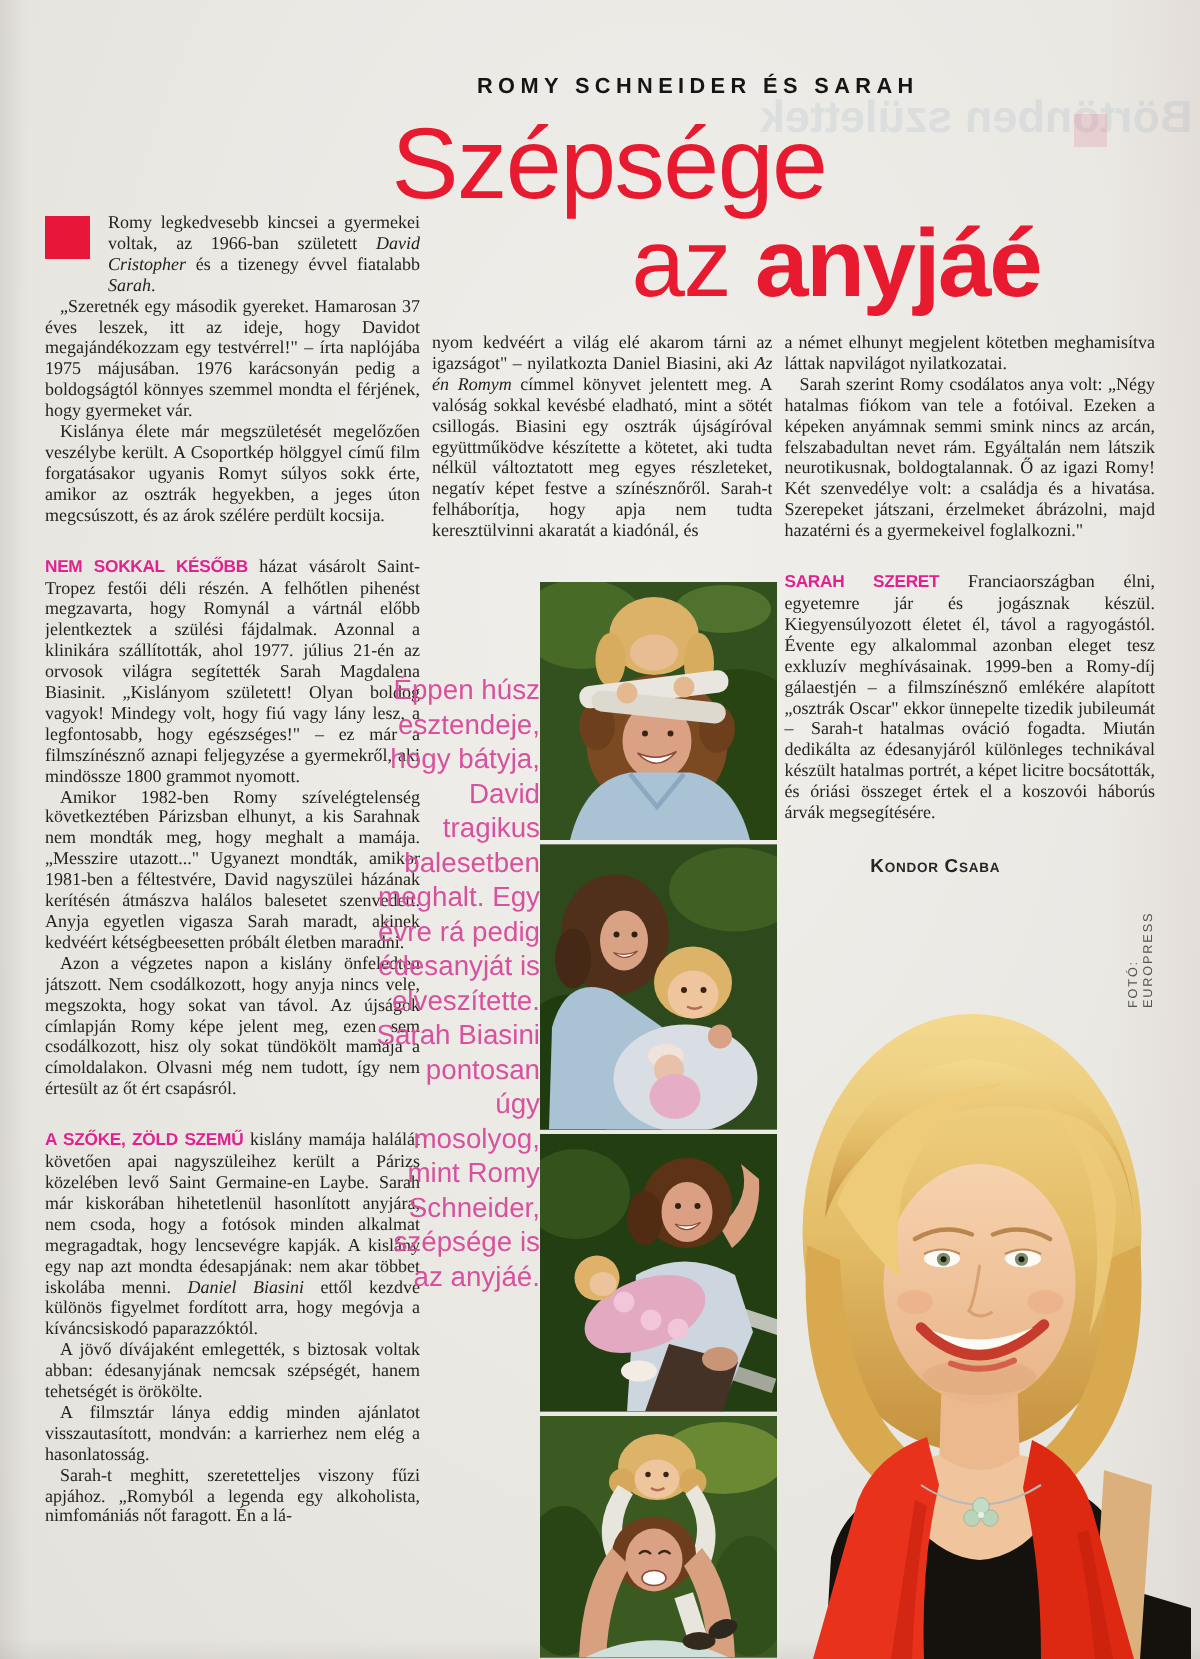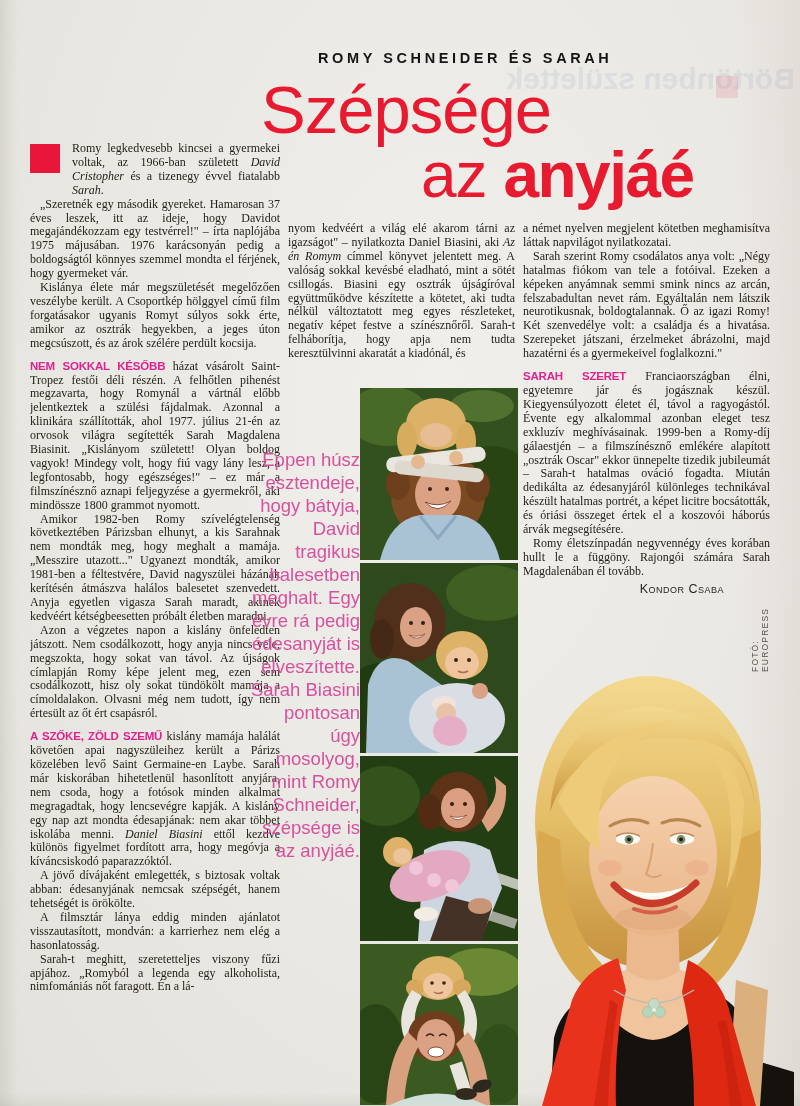--- a/index.html
+++ b/index.html
@@ -30,28 +30,28 @@
     font-weight:400;font-size:64px;line-height:1;color:#e71a2f;letter-spacing:-1px;white-space:nowrap;}
   .title2 b{font-weight:800;letter-spacing:-1.5px;}
   
   .col{position:absolute;font-size:12px;line-height:13.9px;text-align:justify;
     color:#27211b;hyphens:auto;-webkit-hyphens:auto;}
   .col1{left:30px;top:142px;width:250px;height:964px;overflow:hidden;}
   .col2{left:288px;top:222px;width:227px;height:170px;overflow:hidden;}
   .col3{left:523px;top:222px;width:247px;}
   .col p{margin:0;text-indent:10px;}
   .col p.noind{text-indent:0;}
-  .col p.spaced{margin-top:9px;}
+  .col p.spaced{margin-top:20px;}
   .lead{font-family:"Liberation Sans",sans-serif;font-weight:700;font-size:11.5px;
     color:#e0218f;letter-spacing:-0.2px;}
   .sq{float:left;width:30px;height:44px;margin:2px 12px 0 0;
     background:linear-gradient(to bottom,#e8173a 0,#e8173a 29px,transparent 29px);}
-  .byline{margin-top:3px;padding-right:46px;text-align:right;
+  .byline{margin-top:21px;padding-right:46px;text-align:center;
     font-family:"Liberation Sans",sans-serif;font-variant:small-caps;
-    font-weight:400;font-size:12.5px;letter-spacing:.5px;color:#262626;}
+    font-weight:700;font-size:12.5px;letter-spacing:.5px;color:#262626;}
   
   .pullquote{position:absolute;left:250px;top:448px;width:110px;text-align:right;
     font-family:"Liberation Sans",sans-serif;font-weight:500;font-size:18.5px;
     line-height:23px;color:#d8519f;}
   
   .strip{position:absolute;left:360px;top:388px;width:158px;z-index:3;}
   .strip svg{display:block;margin-bottom:3px;background:#223c12;}
   
   .portrait{position:absolute;left:498px;top:660px;width:302px;height:446px;z-index:1;}
   
@@ -84,24 +84,23 @@
       <p>A jövő dívájaként emlegették, s biztosak voltak abban: édesanyjának nemcsak szépségét, hanem tehetségét is örökölte.</p>
       <p>A filmsztár lánya eddig minden ajánlatot visszautasított, mondván: a karrierhez nem elég a hasonlatosság.</p>
       <p>Sarah-t meghitt, szeretetteljes viszony fűzi apjához. „Romyból a legenda egy alkoholista, nimfomániás nőt faragott. Én a lá-</p>
     </div>
   <div class="col col2">
       <p class="noind">nyom kedvéért a világ elé akarom tárni az igazságot" – nyilatkozta Daniel Biasini, aki <i>Az én Romym</i> címmel könyvet jelentett meg. A valóság sokkal kevésbé eladható, mint a sötét csillogás. Biasini egy osztrák újságíróval együttműködve készítette a kötetet, aki tudta nélkül változtatott meg egyes részleteket, negatív képet festve a színésznőről. Sarah-t felháborítja, hogy apja nem tudta keresztülvinni akaratát a kiadónál, és</p>
     </div>
 
   <div class="col3-wrap">
     <div class="col col3">
-        <p class="noind">a német nyelven megjelent kötetben meghamisítva láttak napvilágot nyilatkozatai.</p>
+        <p class="noind">a német elhunyt megjelent kötetben meghamisítva láttak napvilágot nyilatkozatai.</p>
         <p>Sarah szerint Romy csodálatos anya volt: „Négy hatalmas fiókom van tele a fotóival. Ezeken a képeken anyámnak semmi smink nincs az arcán, felszabadultan nevet rám. Egyáltalán nem látszik neurotikusnak, boldogtalannak. Ő az igazi Romy! Két szenvedélye volt: a családja és a hivatása. Szerepeket játszani, érzelmeket ábrázolni, majd hazatérni és a gyermekeivel foglalkozni."</p>
         <p class="spaced noind"><b class="lead">SARAH SZERET</b> Franciaországban élni, egyetemre jár és jogásznak készül. Kiegyensúlyozott életet él, távol a ragyogástól. Évente egy alkalommal azonban eleget tesz exkluzív meghívásainak. 1999-ben a Romy-díj gálaestjén – a filmszínésznő emlékére alapított „osztrák Oscar" ekkor ünnepelte tizedik jubileumát – Sarah-t hatalmas ováció fogadta. Miután dedikálta az édesanyjáról különleges technikával készült hatalmas portrét, a képet licitre bocsátották, és óriási összeget értek el a koszovói háborús árvák megsegítésére.</p>
-        <p>Romy életszínpadán negyvennégy éves korában hullt le a függöny. Rajongói számára Sarah Magdalenában él tovább.</p>
       </div>
     <div class="byline">Kondor Csaba</div>
   </div>
 
   <div class="pullquote">Éppen húsz esztendeje, hogy bátyja, David tragikus balesetben meghalt. Egy évre rá pedig édesanyját is elveszítette. Sarah Biasini pontosan úgy mosolyog, mint Romy Schneider, szépsége is az anyjáé.</div>
 
   <div class="strip">
 
     <svg width="158" height="172" viewBox="0 0 158 172">
       <rect width="158" height="172" fill="#33501f"></rect>

